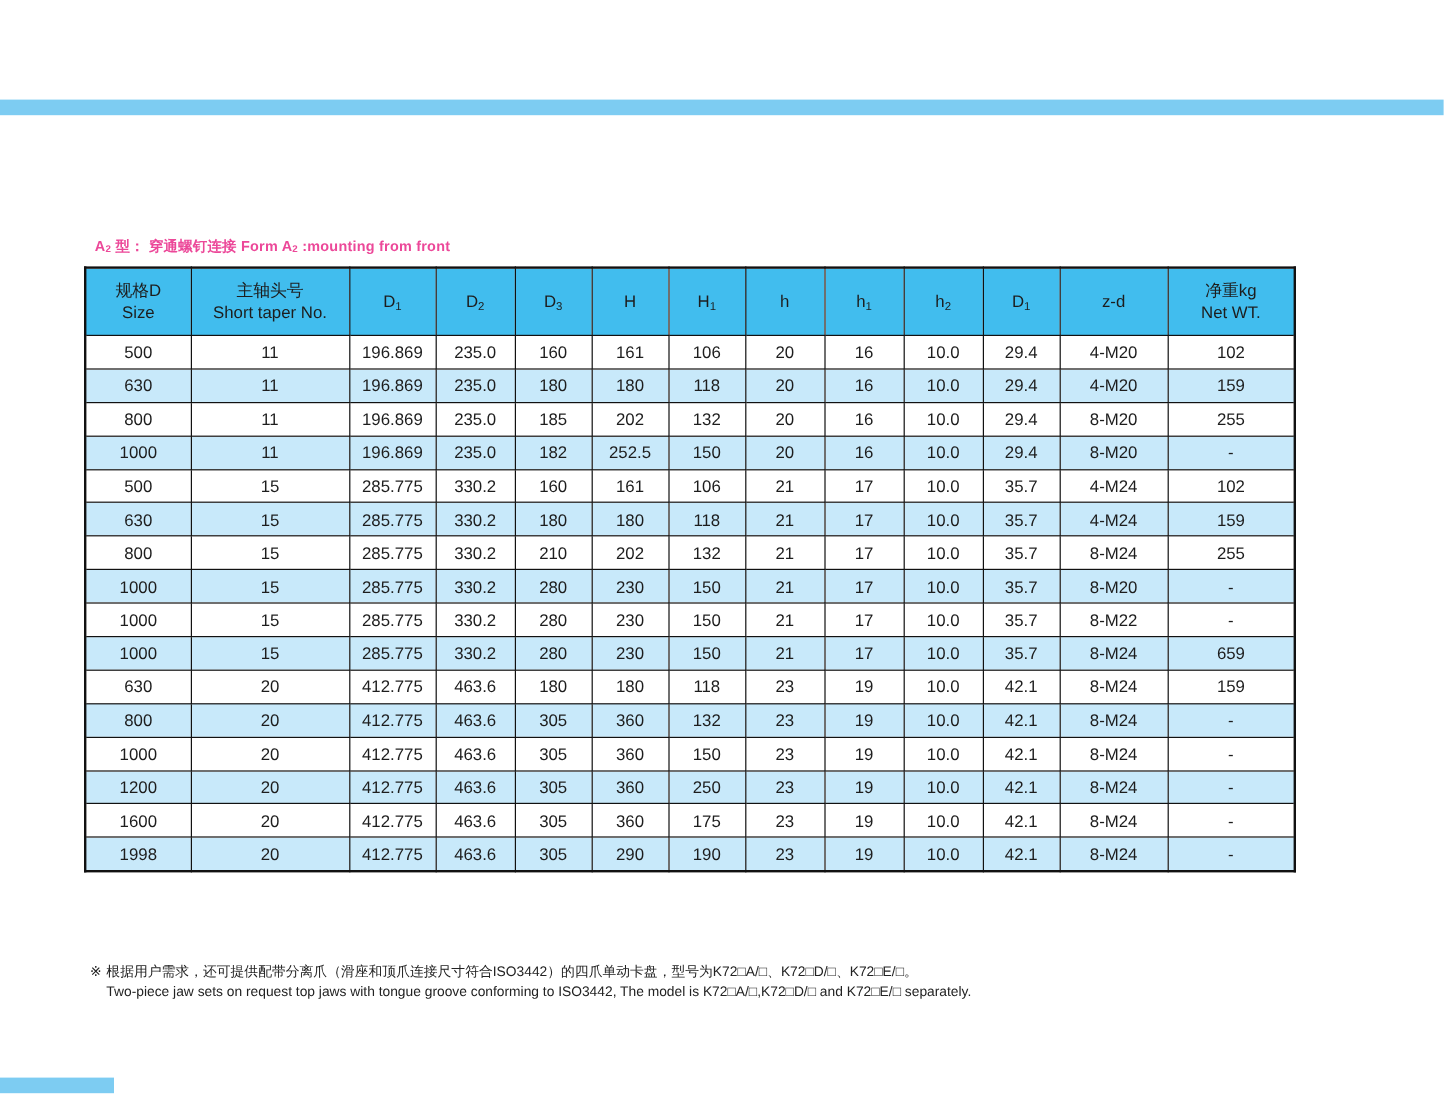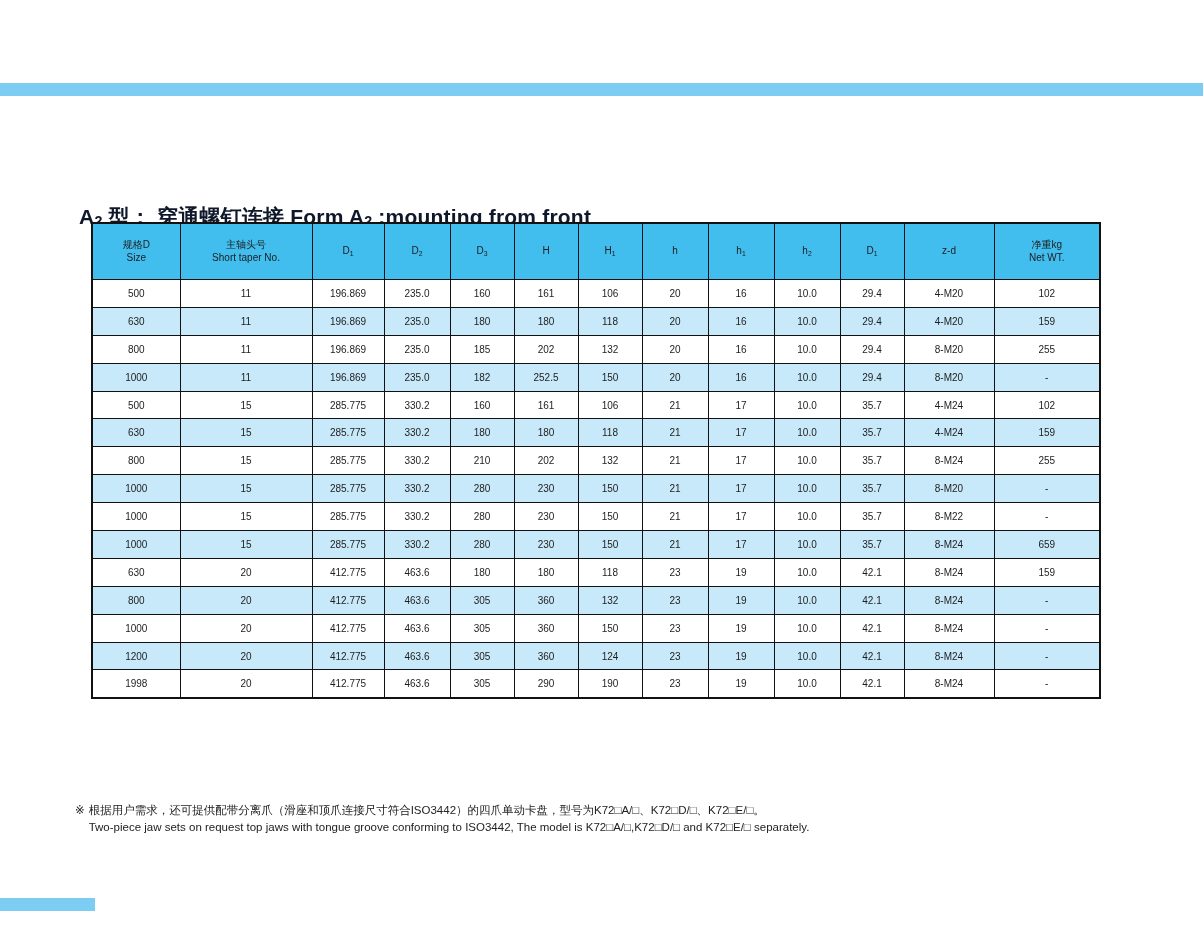--- a/index.html
+++ b/index.html
@@ -14,38 +14,38 @@
   .stripe {
     position: absolute;
     background: #7dccf2;
   }
   #top-stripe { left: 0; top: 83; top: 83px; width: 1203px; height: 13px; }
   #bottom-stripe { left: 0; top: 898px; width: 95px; height: 13px; }
 
   #title {
     position: absolute;
     left: 79px; top: 189px;
-    font-size: 21px;
-    color: #0f172a;
+    font-size: 12px;
+    color: #ec4899;
     letter-spacing: 0.2px;
     white-space: nowrap;
   }
   #title .sub {
     font-size: 0.68em;
     position: relative;
     top: 0.12em;
   }
 
   #spec-table {
     position: absolute;
-    left: 91px; top: 222px;
+    left: 70px; top: 222px;
     width: 1008px;
     border-collapse: collapse;
     table-layout: fixed;
-    font-size: 10px;
+    font-size: 14px;
   }
   #spec-table th, #spec-table td {
     border: 1.6px solid #111111;
     text-align: center;
     vertical-align: middle;
     padding: 0;
     overflow: hidden;
     white-space: nowrap;
   }
   #spec-table { border: 2.5px solid #111111; }
@@ -320,21 +320,36 @@
         <td>8-M24</td>
         <td>-</td>
       </tr>
       <tr>
         <td>1200</td>
         <td>20</td>
         <td>412.775</td>
         <td>463.6</td>
         <td>305</td>
         <td>360</td>
-        <td>124</td>
+        <td>250</td>
+        <td>23</td>
+        <td>19</td>
+        <td>10.0</td>
+        <td>42.1</td>
+        <td>8-M24</td>
+        <td>-</td>
+      </tr>
+      <tr>
+        <td>1600</td>
+        <td>20</td>
+        <td>412.775</td>
+        <td>463.6</td>
+        <td>305</td>
+        <td>360</td>
+        <td>175</td>
         <td>23</td>
         <td>19</td>
         <td>10.0</td>
         <td>42.1</td>
         <td>8-M24</td>
         <td>-</td>
       </tr>
       <tr>
         <td>1998</td>
         <td>20</td>

